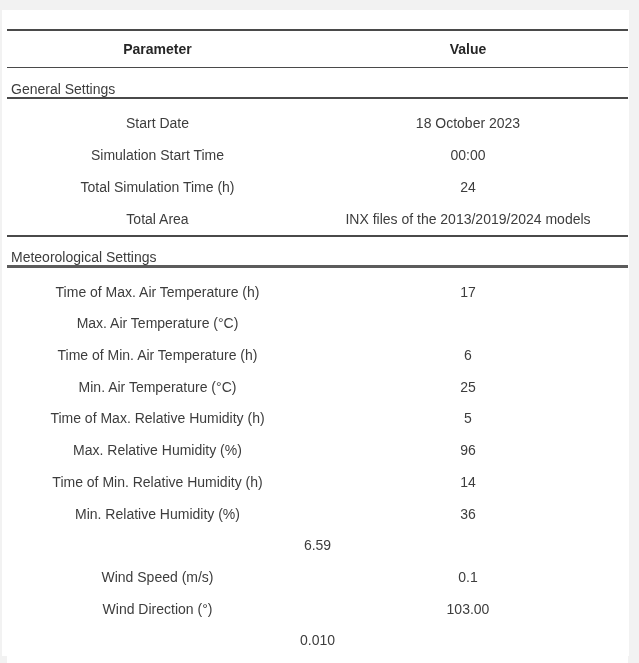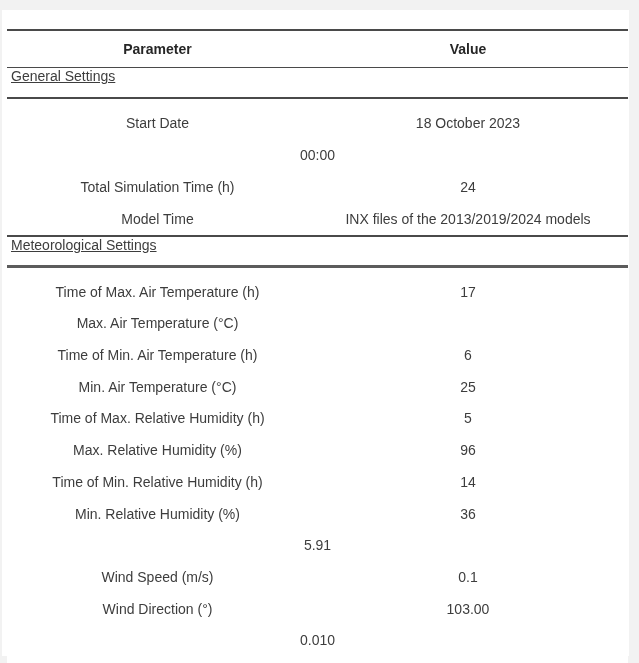--- a/index.html
+++ b/index.html
@@ -29,22 +29,22 @@
     background:var(--page-bg);
   }
   .thead{
     display:flex;align-items:center;height:36px;
     border-bottom:1.5px solid var(--rule);
     font-weight:bold;color:var(--header-text);
   }
   .cell-p{width:301px;text-align:center;}
   .cell-v{flex:1;text-align:center;}
   .section-row{
-    display:flex;align-items:flex-start;
-    height:28px;padding-left:4px;color:var(--text);text-decoration:underline;
+    display:flex;align-items:flex-end;
+    height:28px;padding-left:4px;color:var(--text);
   }
   .section-general{height:29px;border-bottom:2.5px solid var(--rule);}
   .section-meteo{
     border-top:2px solid var(--rule);
     border-bottom:3px solid var(--rule-heavy);
     margin-top:8px;
   }
   .row{display:flex;align-items:flex-end;height:32px;}
   .rows-meteo .row{height:31.7px;}
 </style>
@@ -62,28 +62,29 @@
     <div class="section-row section-general">
       <span>General Settings</span>
     </div>
 
     <div class="rows-general">
       <div class="row">
         <div class="cell-p">Start Date</div>
         <div class="cell-v">18 October 2023</div>
       </div>
       <div class="row">
+        <div class="cell-p">Simulation Start Time</div>
         <div class="cell-v">00:00</div>
       </div>
       <div class="row">
         <div class="cell-p">Total Simulation Time (h)</div>
         <div class="cell-v">24</div>
       </div>
       <div class="row">
-        <div class="cell-p">Model Time</div>
+        <div class="cell-p">Total Area</div>
         <div class="cell-v">INX files of the 2013/2019/2024 models</div>
       </div>
     </div>
 
     <div class="section-row section-meteo">
       <span>Meteorological Settings</span>
     </div>
 
     <div class="rows-meteo">
       <div class="row">
@@ -111,21 +112,21 @@
       </div>
       <div class="row">
         <div class="cell-p">Time of Min. Relative Humidity (h)</div>
         <div class="cell-v">14</div>
       </div>
       <div class="row">
         <div class="cell-p">Min. Relative Humidity (%)</div>
         <div class="cell-v">36</div>
       </div>
       <div class="row">
-        <div class="cell-v">5.91</div>
+        <div class="cell-v">6.59</div>
       </div>
       <div class="row">
         <div class="cell-p">Wind Speed (m/s)</div>
         <div class="cell-v">0.1</div>
       </div>
       <div class="row">
         <div class="cell-p">Wind Direction (°)</div>
         <div class="cell-v">103.00</div>
       </div>
       <div class="row">

